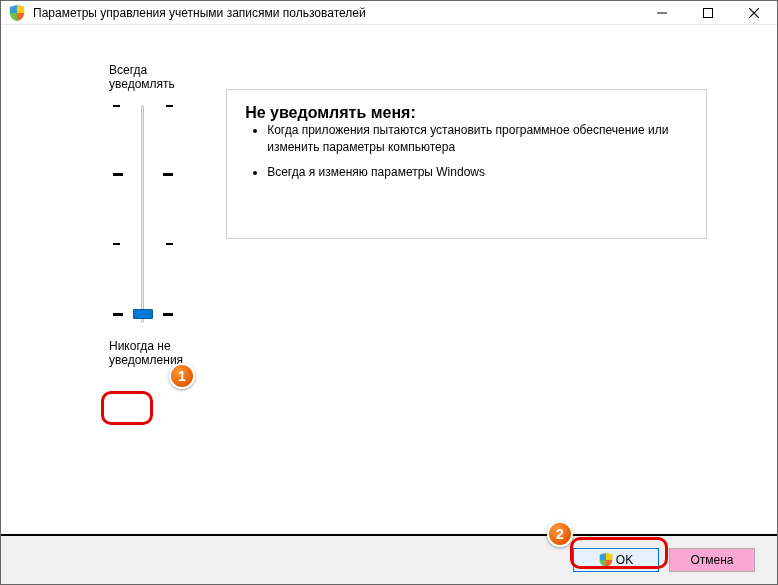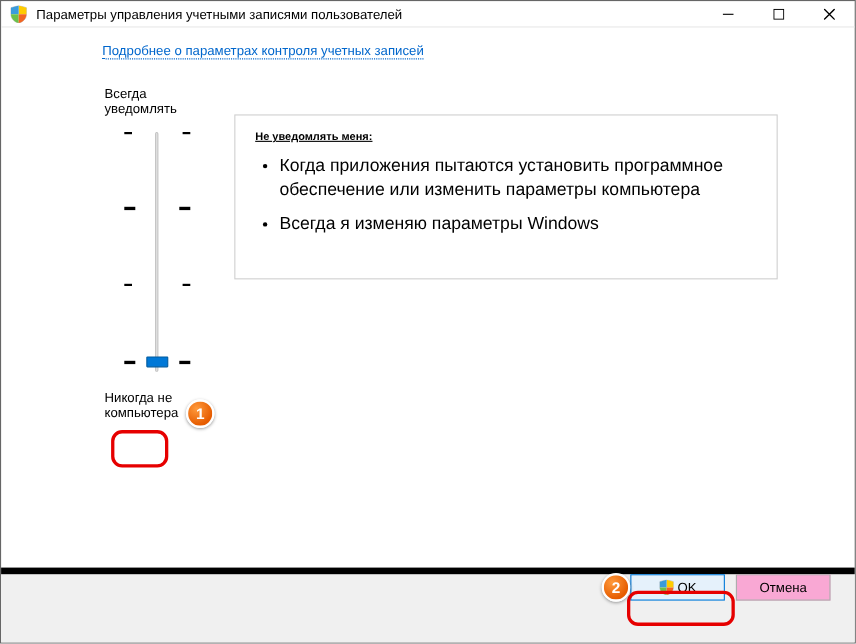--- a/index.html
+++ b/index.html
@@ -76,21 +76,21 @@
     align-items: flex-start;
   }
   .slider-col {
     width: 140px;
     position: relative;
   }
   .top-label, .bottom-label {
     font-size: 12px;
     color: #000;
     text-align: left;
-    margin-left: 2px;
+    margin-left: 16px;
   }
   .top-label { margin-bottom: 8px; }
   .bottom-label { margin-top: 10px; }
   .track-wrap {
     position: relative;
     height: 230px;
     width: 80px;
     margin-left: 10px;
   }
   .track {
@@ -131,30 +131,28 @@
     margin-left: 30px;
     margin-top: 26px;
   }
   .info-box {
     border: 1px solid #cfcfcf;
     padding: 14px 18px 16px 18px;
     min-height: 150px;
   }
   .info-title {
     font-weight: 600;
-    font-size: 10px;
-    margin-bottom: 10px;
-    text-decoration: underline;
+    font-size: 16px;
   }
   .info-box ul {
     margin: 0;
     padding-left: 22px;
   }
   .info-box li {
-    font-size: 16px;
+    font-size: 12px;
     line-height: 1.4;
     margin-bottom: 8px;
   }
   .reco-row {
     display: flex;
     align-items: center;
     margin-top: 22px;
     padding-left: 6px;
   }
   .reco-row .info-icon {
@@ -163,24 +161,25 @@
     flex: 0 0 auto;
   }
   .reco-row .reco-text {
     font-size: 12px;
   }
   .button-bar {
     position: absolute;
     bottom: 0;
     left: 0;
     right: 0;
-    height: 68px;
+    height: 50px;
     background: #f0f0f0;
-    border-top: 6px solid #000000;
-    display: flex;
+    border-top: 2px solid #000000;
+    display: flex;
+    align-items: center;
     justify-content: flex-end;
     padding-right: 22px;
     gap: 10px;
   }
   .btn {
     min-width: 86px;
     height: 24px;
     background: #f9a8d4;
     border: 1px solid #adadad;
     font-size: 12px;
@@ -247,21 +246,20 @@
       </div>
       <div class="win-btn">
         <svg width="10" height="10" viewBox="0 0 10 10">
             <path d="M0 0 L10 10 M10 0 L0 10" stroke="#000" stroke-width="1.2"></path>
           </svg>
       </div>
     </div>
   </div>
 
   <div class="content">
-    <span class="link">Подробнее о параметрах контроля учетных записей</span>
 
     <div class="slider-area">
 
       <div class="slider-col">
         <div class="top-label">Всегда уведомлять</div>
 
         <div class="track-wrap">
           <div class="track"></div>
           <div class="tick small" style="top:6px">
               <span></span>
@@ -275,21 +273,21 @@
               <span></span>
               <span></span>
             </div>
           <div class="tick big" style="top:214px">
               <span></span>
               <span></span>
             </div>
           <div class="thumb" style="top:210px"></div>
         </div>
 
-        <div class="bottom-label">Никогда не компьютера</div>
+        <div class="bottom-label">Никогда не уведомления</div>
       </div>
 
       <div class="info-panel">
         <div class="info-box">
           <div class="info-title">Не уведомлять меня:</div>
           <ul>
             <li>Когда приложения пытаются установить программное обеспечение или изменить параметры компьютера</li>
             <li>Всегда я изменяю параметры Windows</li>
           </ul>
         </div>

